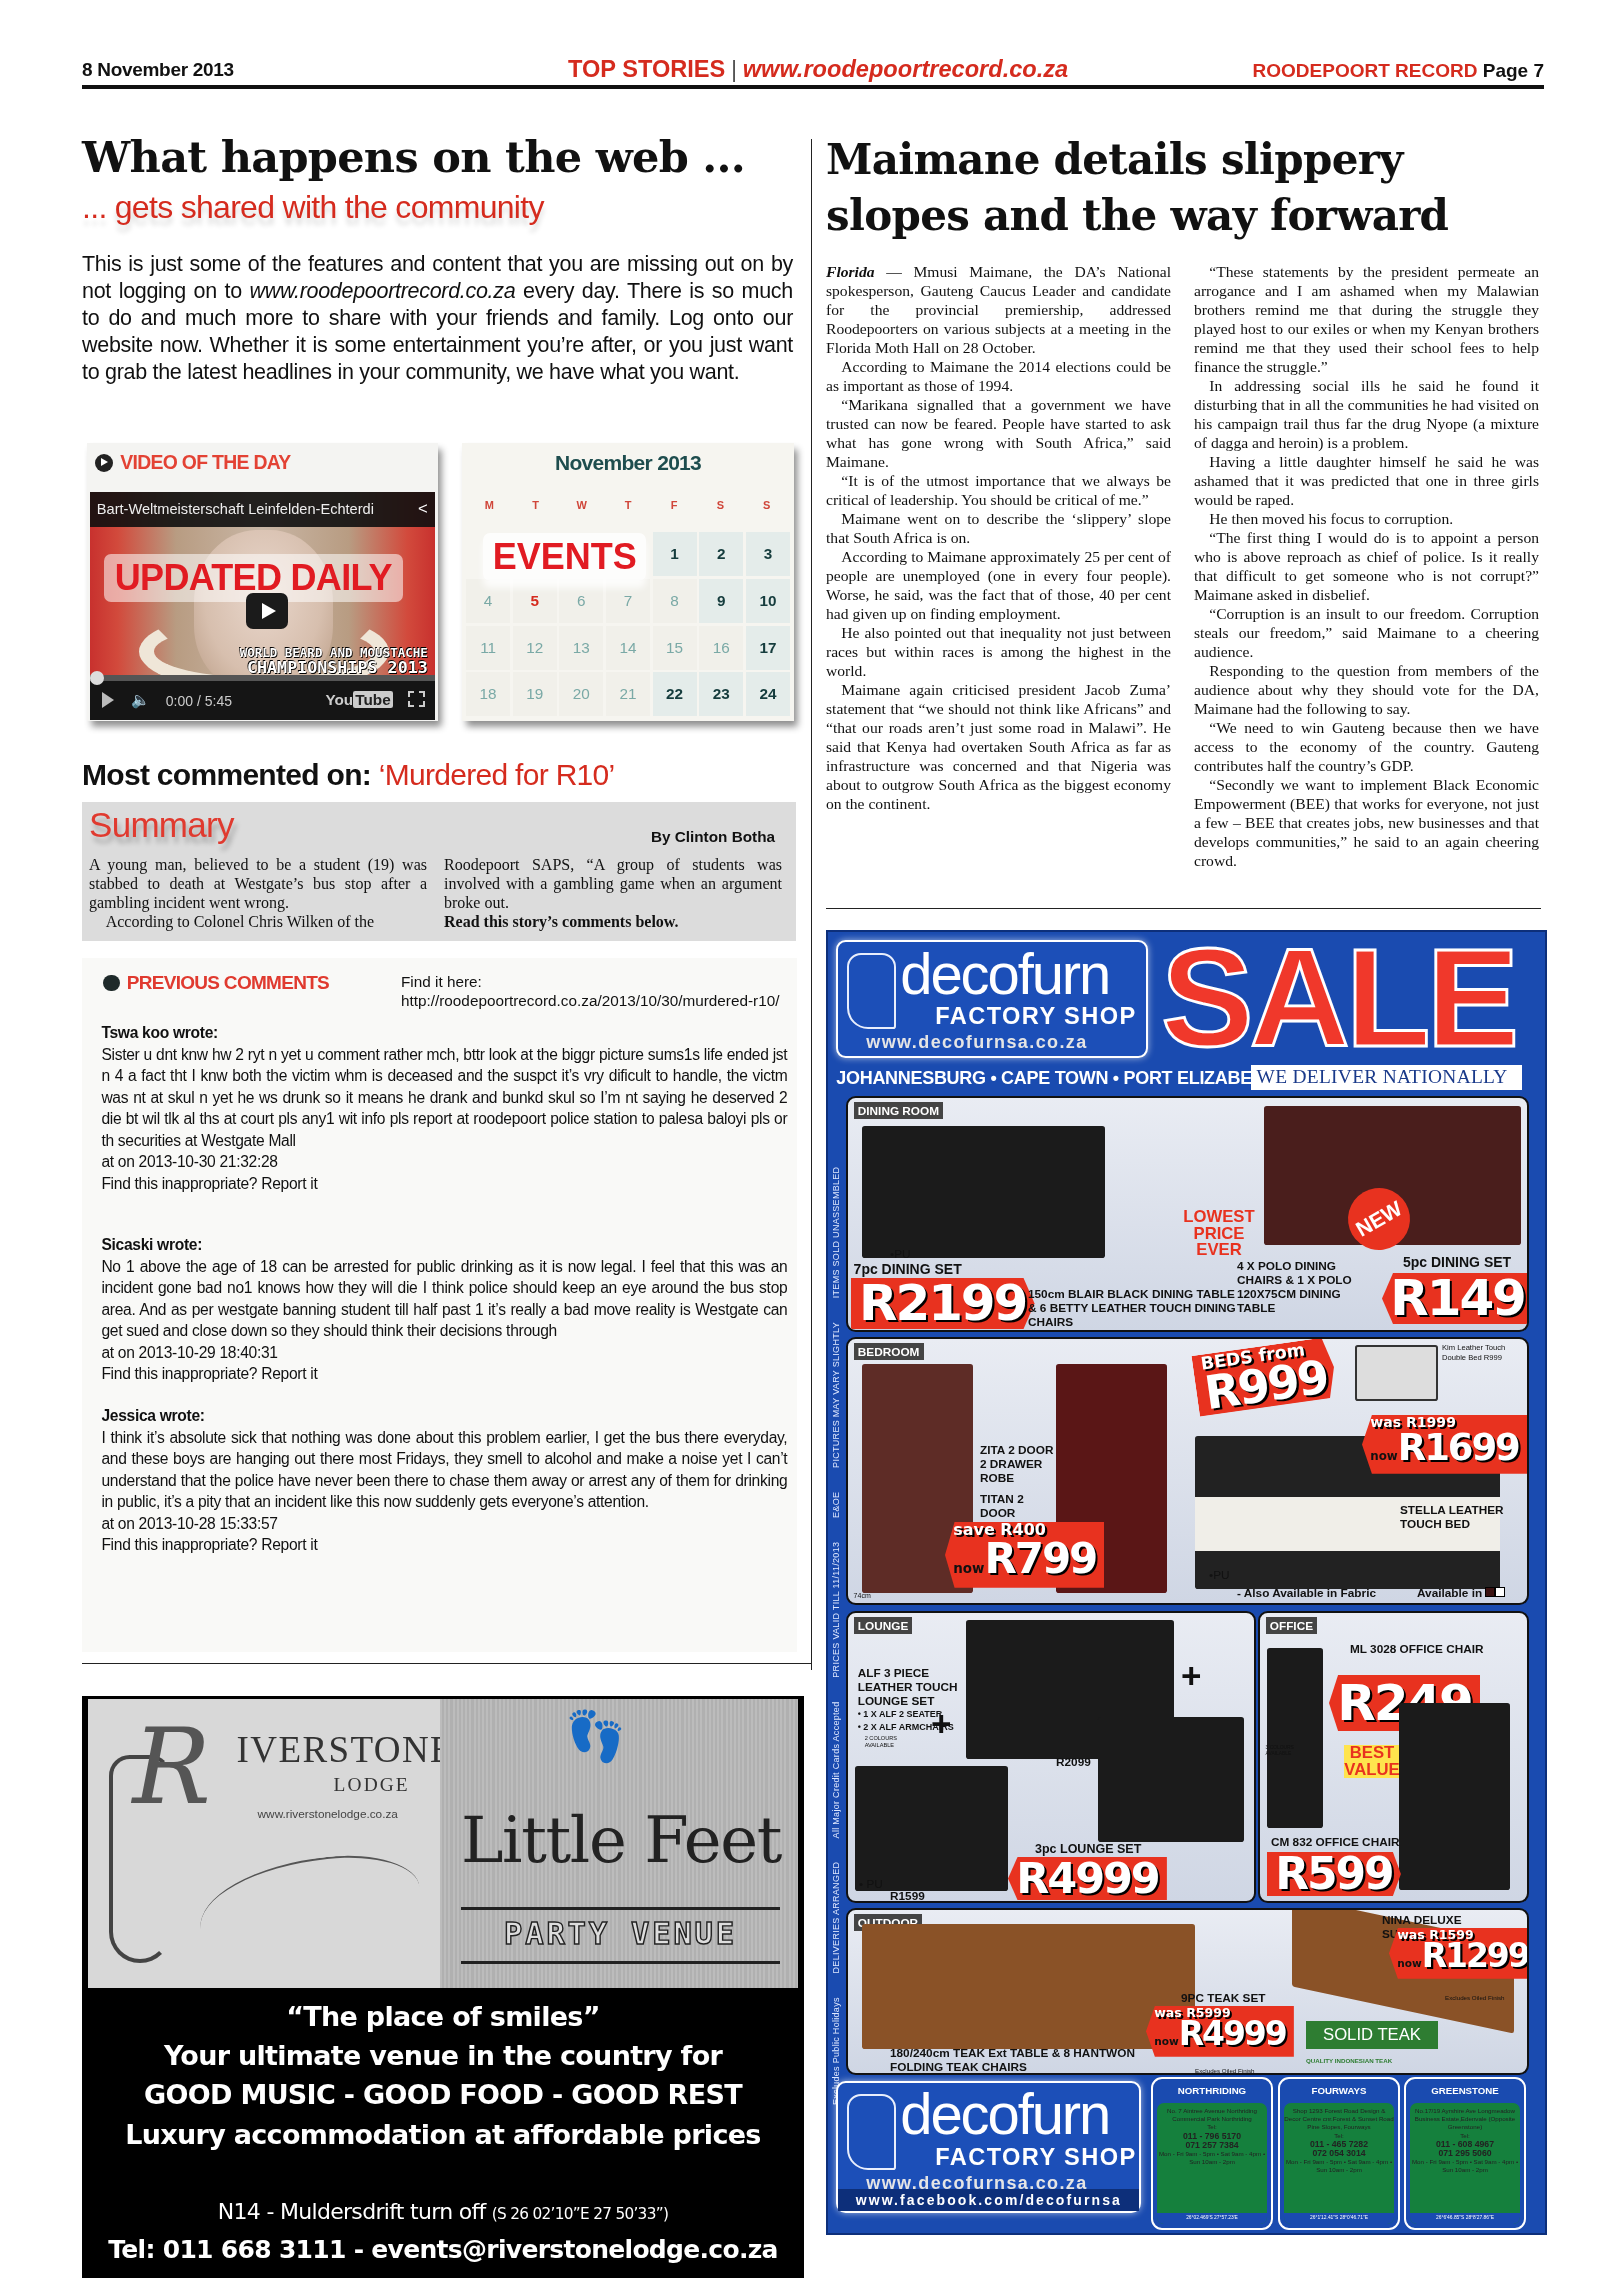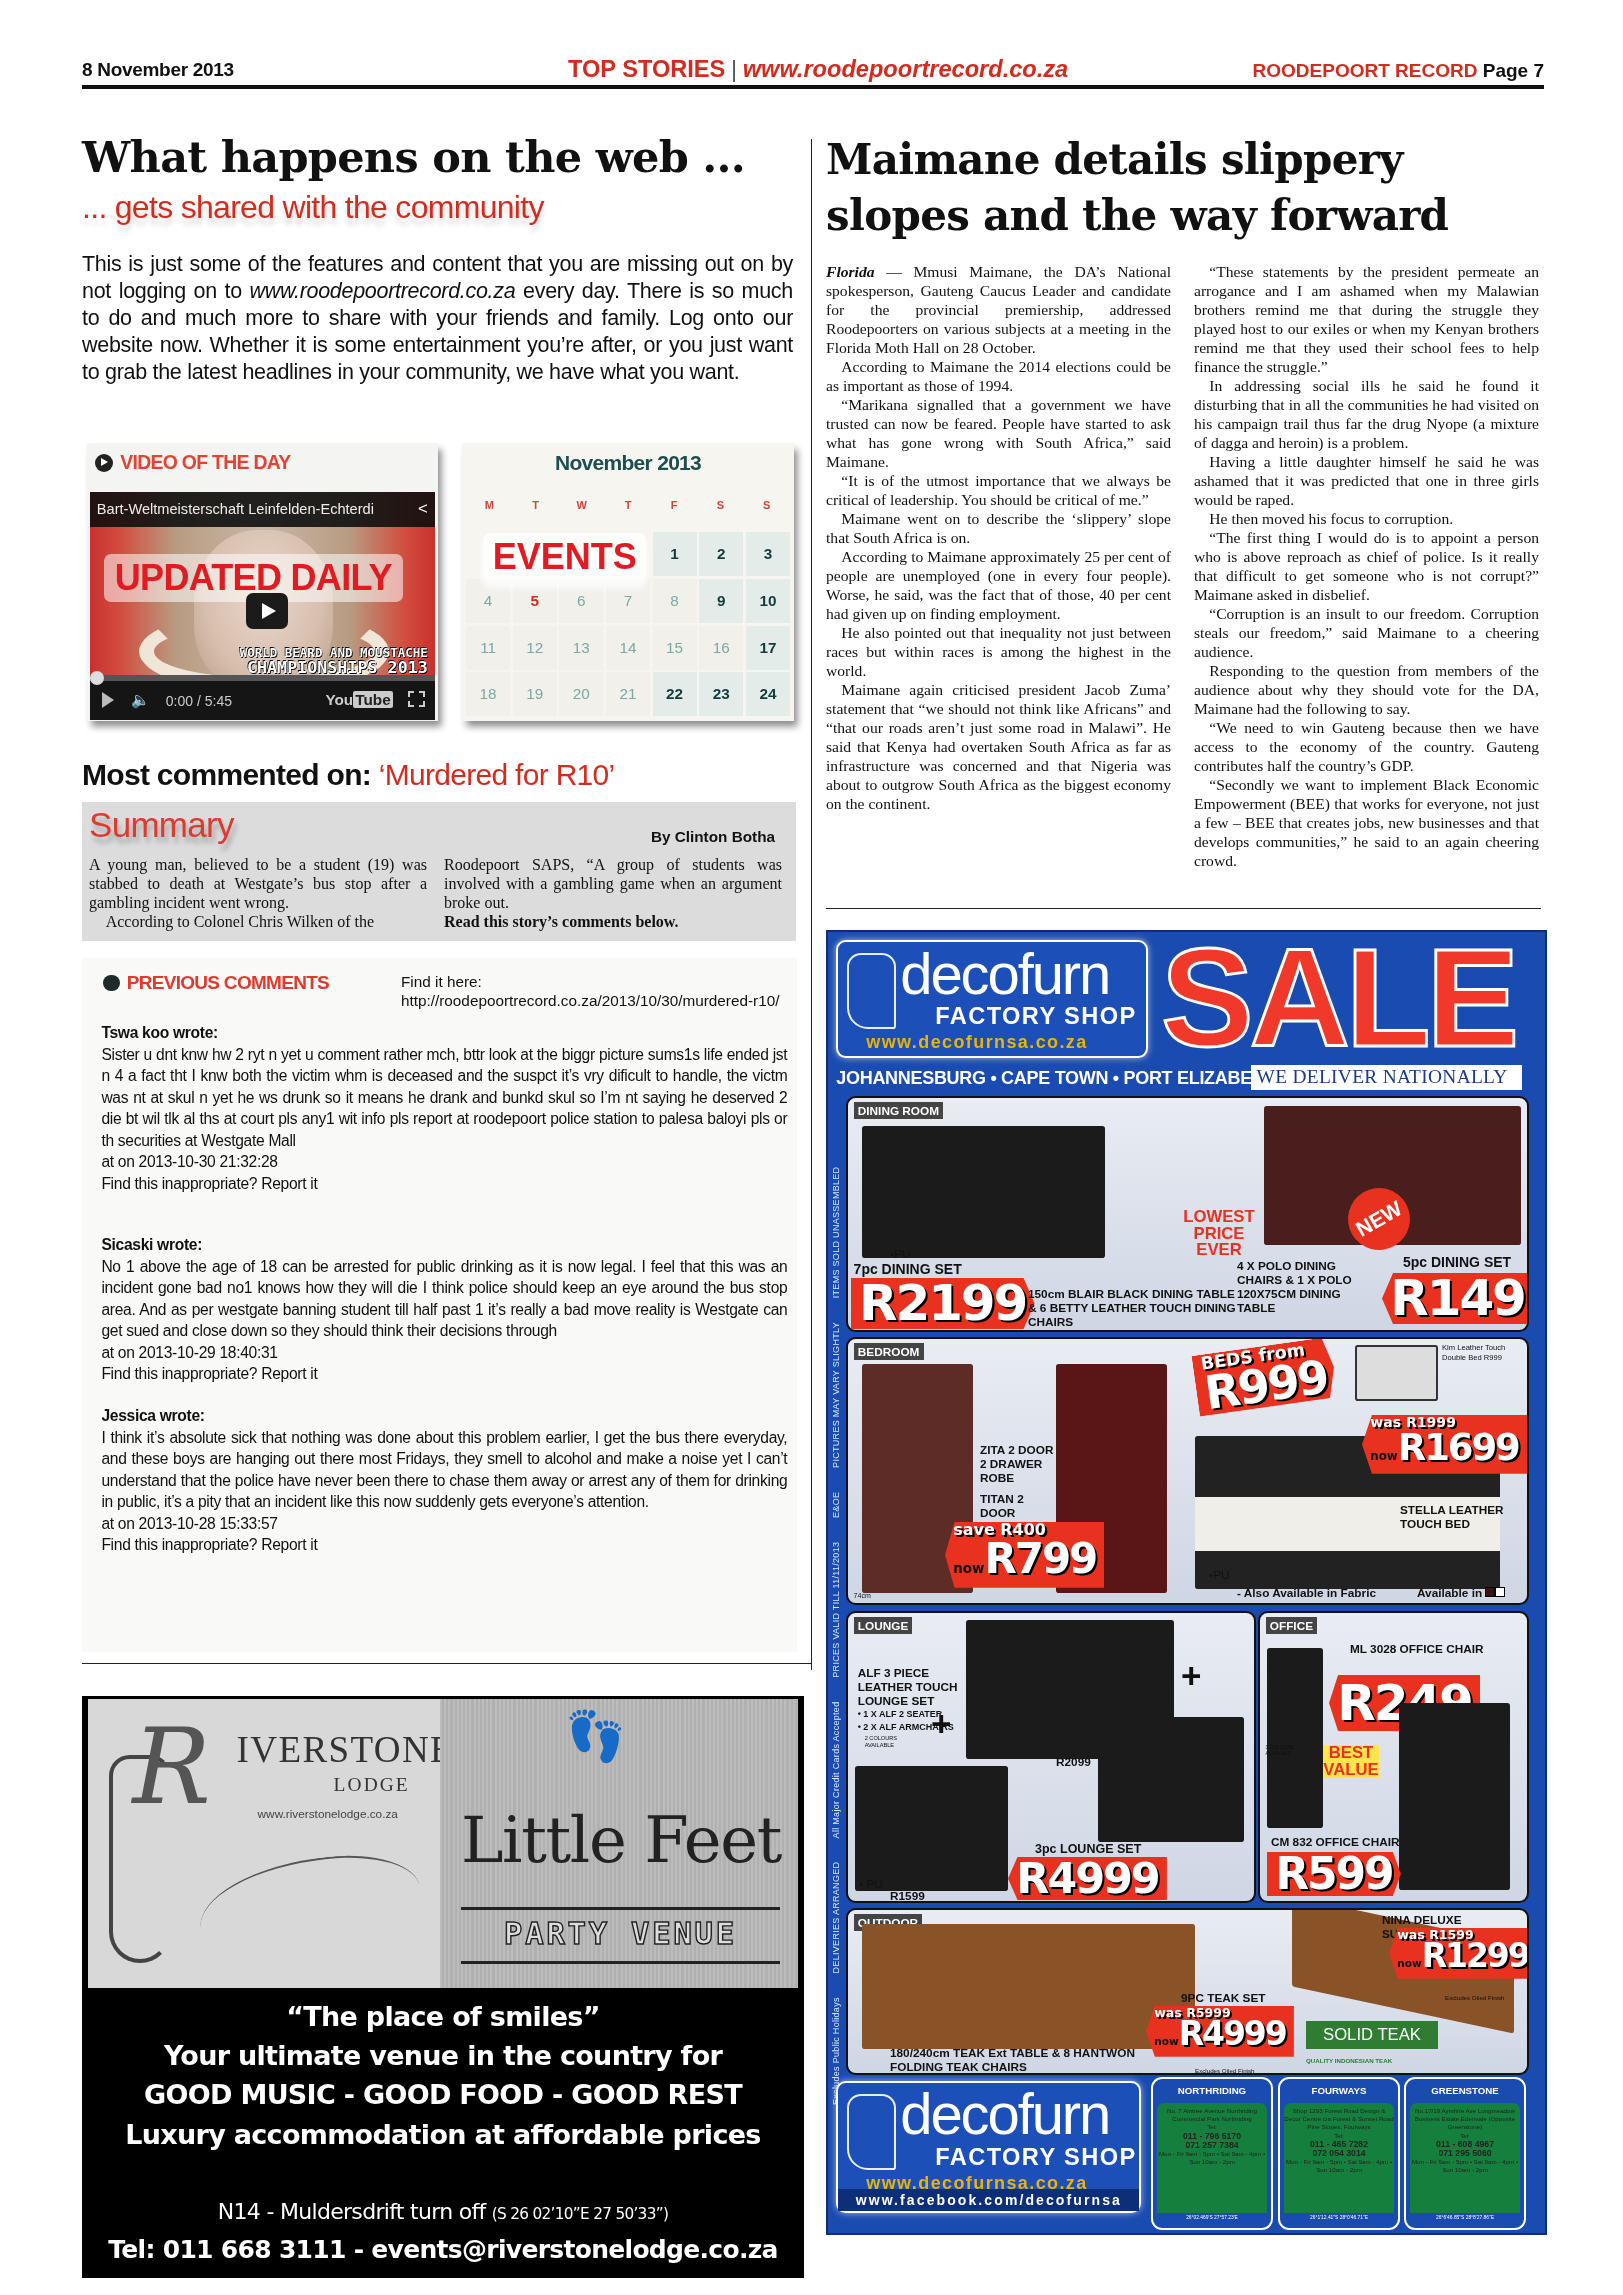--- a/index.html
+++ b/index.html
@@ -97,21 +97,21 @@
   .rv-text { position: absolute; left: 0; right: 0; text-align: center; color: #fff; font-family: "DejaVu Sans", sans-serif; font-weight: bold; letter-spacing: -0.7px; }
 
   
   .df-ad { position: absolute; left: 826px; top: 930px; width: 721px; height: 1305px; background: #1a4bb0; border: 2.8px solid #0d2f7a; overflow: hidden; }
   .df-side { position: absolute; left: 2.8px; top: 1173px; width: 1124px; transform-origin: 0 0; transform: rotate(-90deg); font-size: 9px; color: #e0e8ff; white-space: nowrap; letter-spacing: 0.3px; }
   .df-side span { margin-right: 21px; }
   .df-logo { position: absolute; left: 8.3px; top: 8.3px; width: 312px; height: 118px; border: 2.1px solid #fff; border-radius: 9.7px; background: #1c4fb8; box-shadow: 0 0 7px rgba(255,255,255,0.6); }
   .df-logo .chair { position: absolute; left: 8.3px; top: 11px; width: 49px; height: 76px; border: 2.1px solid #e8eefc; border-radius: 14px 14px 2.8px 21px; }
   .df-logo .word { position: absolute; left: 62px; top: -2.8px; font-size: 58px; color: #fff; letter-spacing: -2.1px; }
   .df-logo .fs { position: absolute; left: 97px; top: 61px; font-size: 23.6px; font-weight: bold; color: #fff; letter-spacing: 1.4px; }
-  .df-logo .url { position: absolute; left: 28px; top: 90px; font-size: 18px; font-weight: bold; color: #eab308; letter-spacing: 1.4px; }
+  .df-logo .url { position: absolute; left: 28px; top: 90px; font-size: 18px; font-weight: bold; color: #e5e5e5; letter-spacing: 1.4px; }
   .df-sale { position: absolute; left: 333px; top: 0; font-size: 139px; font-weight: 900; color: #f0382b; -webkit-text-stroke: 2.8px #fff; letter-spacing: -4.2px; line-height: 132px; }
   .df-cities { position: absolute; left: 8.3px; top: 136px; font-size: 18px; font-weight: bold; color: #fff; letter-spacing: -0.3px; }
   .df-deliver { position: absolute; left: 423px; top: 133px; width: 271px; background: #fff; color: #1a3a8a; font-family: "Liberation Serif", serif; font-size: 19.4px; padding: 1.4px 5.6px; letter-spacing: 0.3px; }
   .df-panel { position: absolute; background: linear-gradient(180deg,#e9ecf3,#cfd6e4); border: 2.8px solid #111; border-radius: 9.7px; overflow: hidden; }
   .df-tag { position: absolute; left: 5.6px; top: 4.2px; background: #444; color: #fff; font-size: 11.8px; font-weight: bold; padding: 1.4px 4.2px; }
   .price { position: absolute; background: #e8321f; color: #fff; font-weight: 900; font-family: "DejaVu Sans", sans-serif; text-shadow: 2.1px 2.1px 0 #000; letter-spacing: -2.1px; padding: 0 8.3px; clip-path: polygon(6% 0,100% 0,100% 100%,6% 100%,0 50%); }
   .price.r { clip-path: polygon(0 0,94% 0,100% 50%,94% 100%,0 100%); }
   .price .was { display: block; font-size: 0.38em; letter-spacing: 0; line-height: 1.05; }
   .price .now { font-size: 0.32em; letter-spacing: 0; color: #111; text-shadow: none; }
   .lbl { position: absolute; font-size: 11.8px; font-weight: bold; color: #111; line-height: 14px; }
@@ -396,21 +396,21 @@
     <div class="lbl" style="left:42px;top:276px;">R1599</div>
     <div class="lbl" style="left:187px;top:229px;font-size:12.5px;">3pc LOUNGE SET</div>
     <div class="price" style="left:160px;top:244px;font-size:43px;line-height:43px;">R4999</div>
   </div>
 
   <div class="df-panel" style="left:430px;top:679px;width:271px;height:292px;">
     <div class="df-tag">OFFICE</div>
     <div class="lbl" style="left:90px;top:29px;">ML 3028 OFFICE CHAIR</div>
     <div class="price" style="left:69px;top:28px;font-size:50px;line-height:56px;margin-top:34px;">R249</div>
     <div class="furn" style="left:7px;top:35px;width:56px;height:180px;"></div>
-    <div class="starburst" style="left:63px;top:132px;width:56px;color:#e8321f;background:#ffe44d;">BEST VALUE</div>
+    <div class="starburst" style="left:84px;top:132px;width:56px;color:#e8321f;background:#ffe44d;">BEST VALUE</div>
     <div class="lbl" style="left:5.6px;top:132px;width:42px;font-size:4.9px;line-height:5.6px;font-weight:normal;">3 COLOURS AVAILABLE</div>
     <div class="furn" style="left:139px;top:90px;width:111px;height:187px;"></div>
     <div class="lbl" style="left:11px;top:222px;">CM 832 OFFICE CHAIR</div>
     <div class="price r" style="left:7px;top:239px;font-size:44px;line-height:44px;">R599</div>
   </div>
 
   <div class="df-panel" style="left:18px;top:976px;width:683px;height:167px;">
     <div class="df-tag">OUTDOOR</div>
     <div class="furn teak" style="left:14px;top:14px;width:333px;height:125px;"></div>
     <div class="lbl" style="left:42px;top:136px;width:292px;">180/240cm TEAK Ext TABLE &amp; 8 HANTWON FOLDING TEAK CHAIRS</div>

